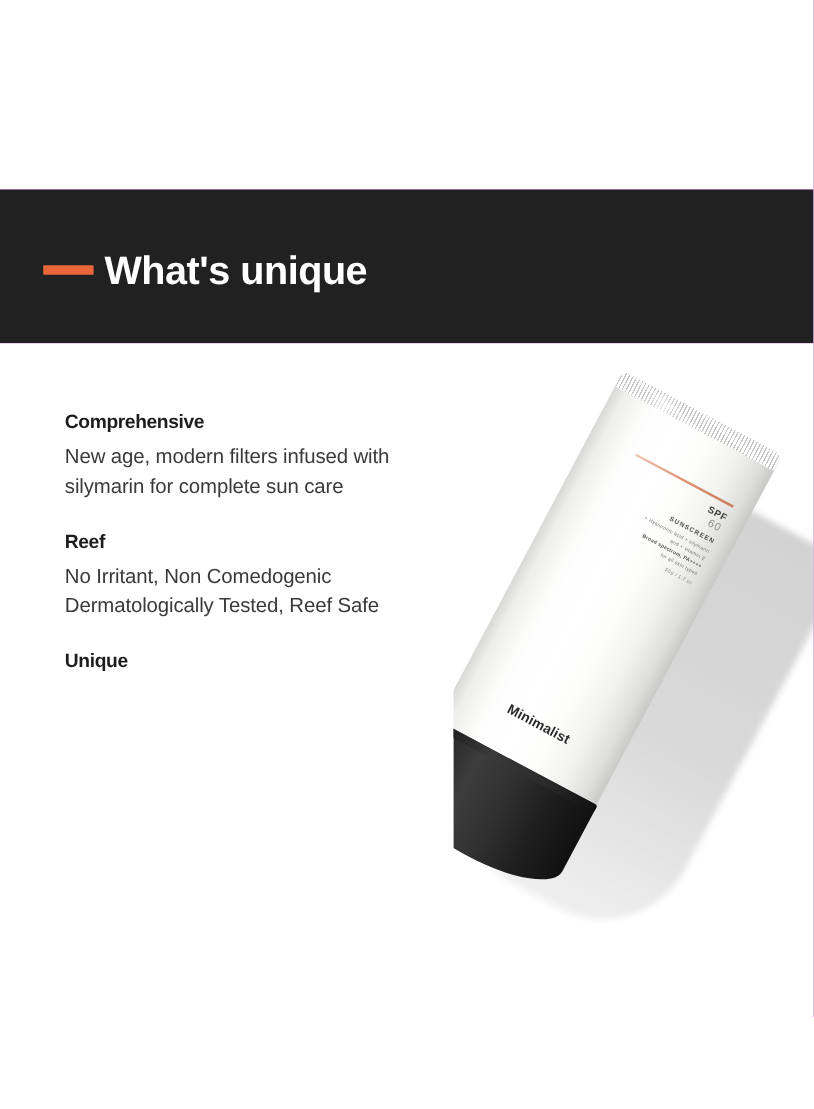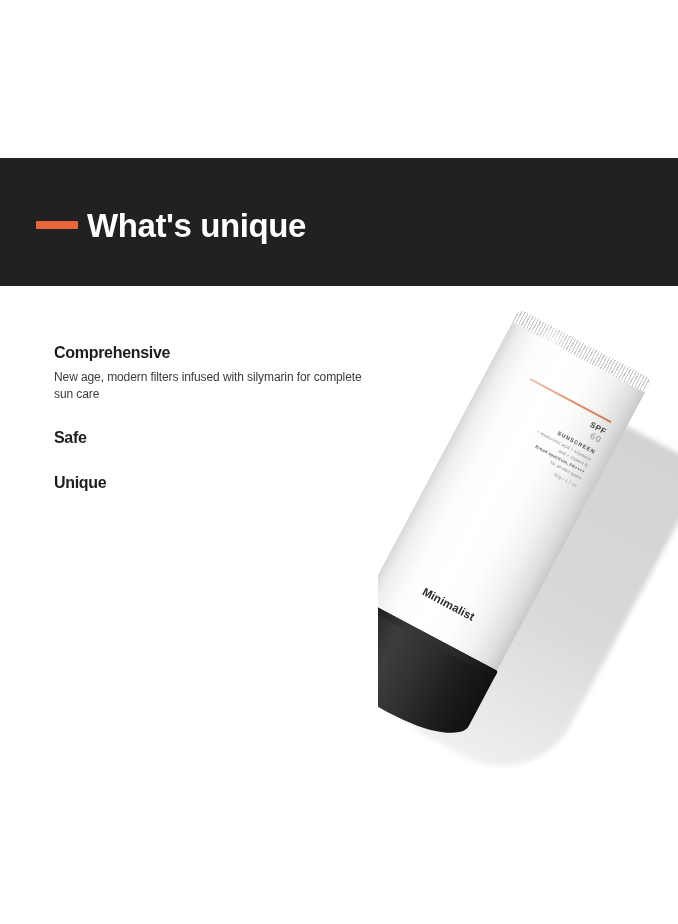--- a/index.html
+++ b/index.html
@@ -85,21 +85,21 @@
   .feature:last-child { margin-bottom: 12px; }
   .feature-title {
     font-size: 16px;
     font-weight: bold;
     color: #1d1d1d;
     letter-spacing: -0.3px;
     line-height: 1.15;
     margin: 0 0 7px 0;
   }
   .feature-desc {
-    font-size: 12px;
+    font-size: 17px;
     color: #3a3a3a;
     line-height: 1.42;
     margin: 0;
     letter-spacing: -0.1px;
   }
 
   
   .product-photo {
     position: absolute;
     left: 378px;
@@ -288,21 +288,22 @@
   <div class="content">
 
     <div class="features">
 
       <div class="feature">
         <h3 class="feature-title">Comprehensive</h3>
         <p class="feature-desc">New age, modern filters infused with silymarin for complete sun care</p>
       </div>
 
       <div class="feature">
-        <h3 class="feature-title">Safe</h3>
+        <h3 class="feature-title">Reef</h3>
+        <p class="feature-desc">No Irritant, Non Comedogenic Dermatologically Tested, Reef Safe</p>
       </div>
 
       <div class="feature">
         <h3 class="feature-title">Unique</h3>
       </div>
 
     </div>
 
     <div class="product-photo">
 

